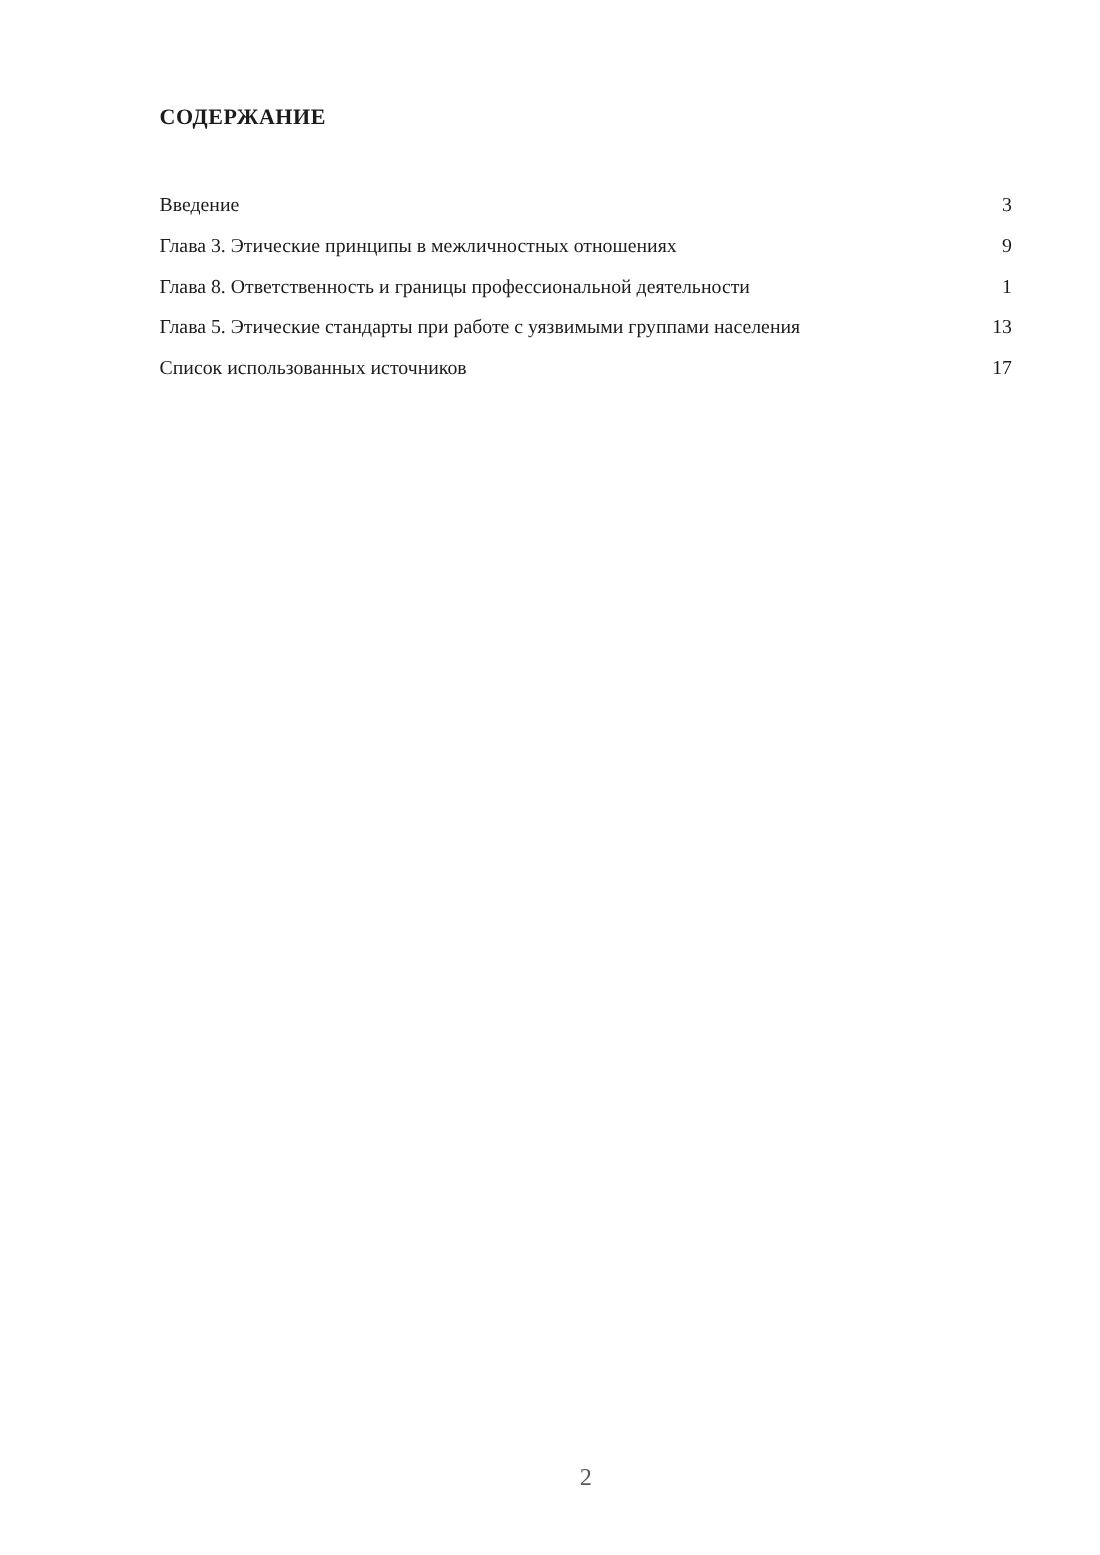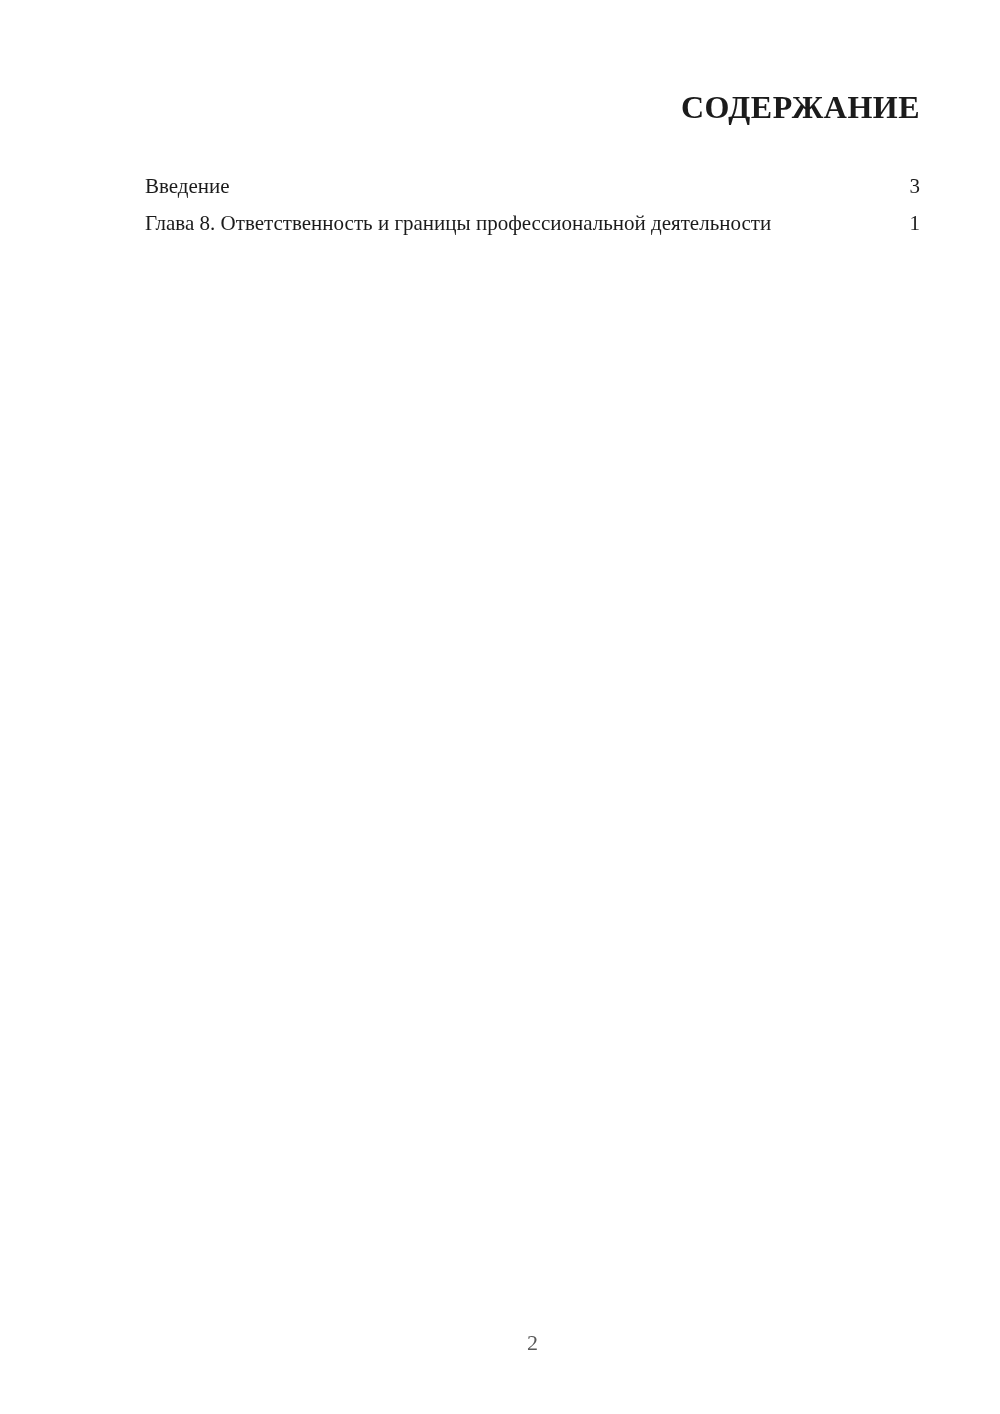--- a/index.html
+++ b/index.html
@@ -17,34 +17,34 @@
     overflow: hidden;
   }
   .content {
     position: absolute;
     left: 145px;
     right: 80px;
     top: 92px;
   }
   .doc-title {
     margin: 0 0 48px 0;
-    text-align: right;
-    font-size: 32px;
+    text-align: left;
+    font-size: 20px;
     font-weight: bold;
     line-height: 30px;
     letter-spacing: 0.5px;
   }
   .toc {
     margin: 0;
     padding: 0;
   }
   .toc-row {
     display: flex;
     align-items: flex-end;
-    font-size: 21px;
+    font-size: 18px;
     line-height: 33px;
     margin-bottom: 4px;
   }
   .toc-label {
     flex: 1 1 auto;
     padding-right: 48px;
   }
   .toc-page {
     flex: 0 0 auto;
     white-space: nowrap;
@@ -71,26 +71,38 @@
 
     <div class="toc">
 
       <div class="toc-row">
         <span class="toc-label">Введение</span>
         <span class="toc-page">3</span>
       </div>
 
 
 
+      <div class="toc-row">
+        <span class="toc-label">Глава 3. Этические принципы в межличностных отношениях</span>
+        <span class="toc-page">9</span>
+      </div>
 
       <div class="toc-row">
         <span class="toc-label">Глава 8. Ответственность и границы профессиональной деятельности</span>
         <span class="toc-page">1</span>
       </div>
 
+      <div class="toc-row">
+        <span class="toc-label">Глава 5. Этические стандарты при работе с уязвимыми группами населения</span>
+        <span class="toc-page">13</span>
+      </div>
 
 
+      <div class="toc-row">
+        <span class="toc-label">Список использованных источников</span>
+        <span class="toc-page">17</span>
+      </div>
 
     </div>
   </div>
 
   <div class="page-footer">2</div>
 </div>
 
 </body></html>

